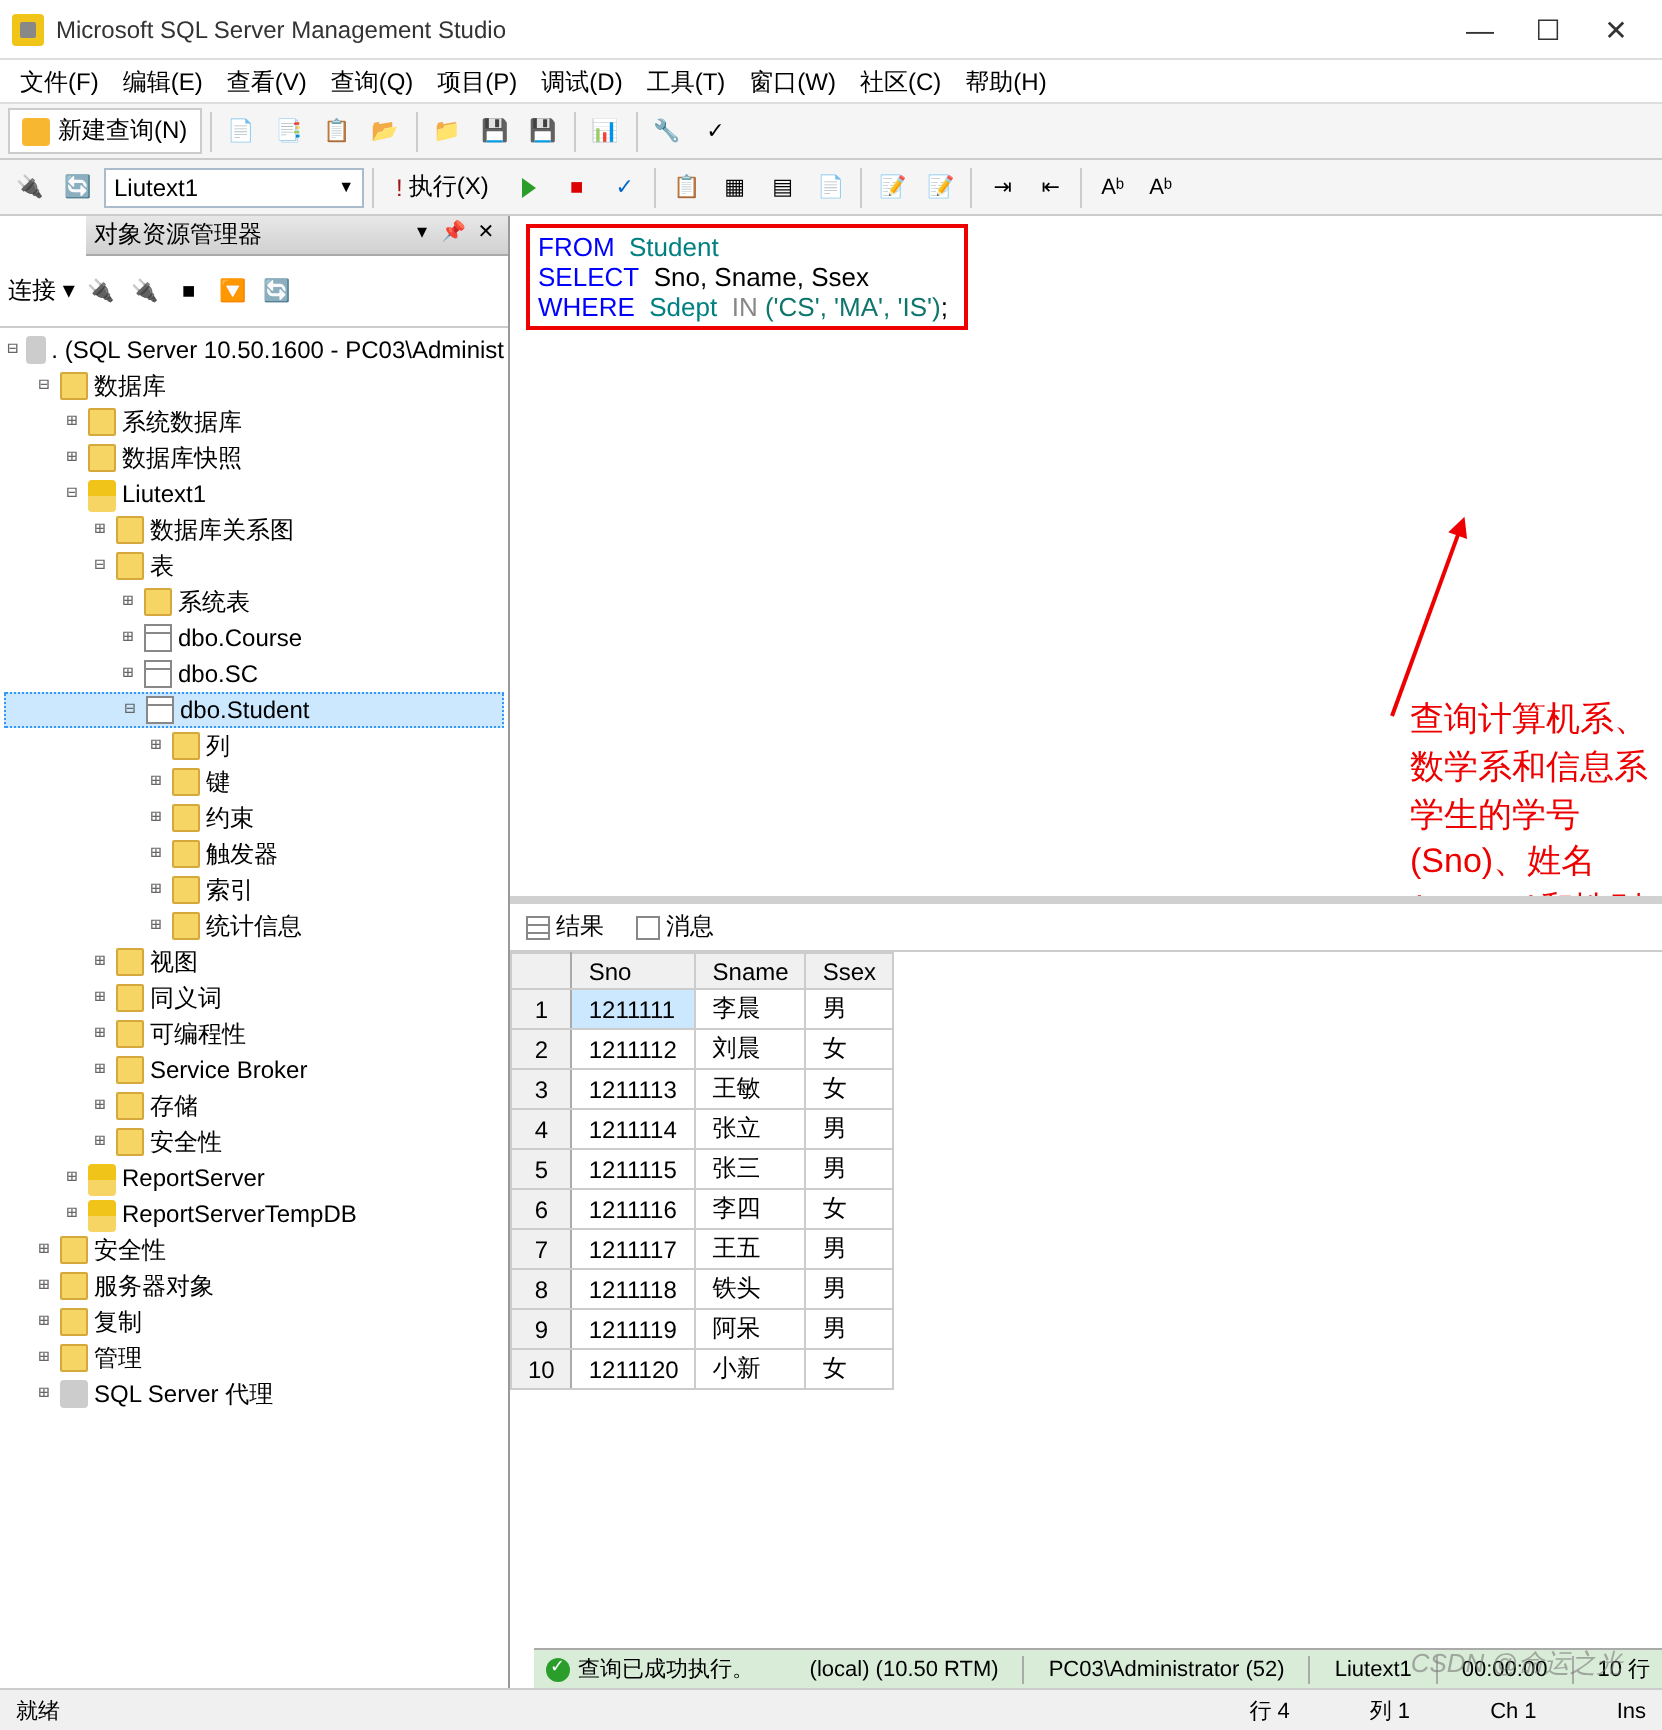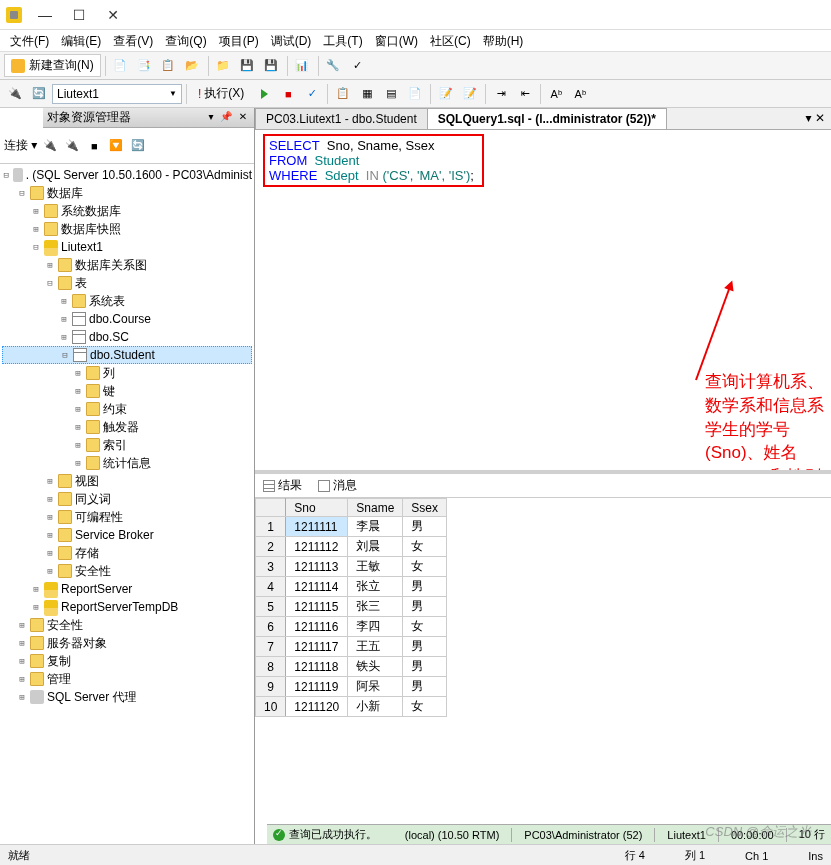--- a/index.html
+++ b/index.html
@@ -73,20 +73,21 @@
 .statusbar .ok-icon::after { content: '✓'; color: #fff; font-size: 9px; position: absolute; left: 2px; top: -1px; }
 .appstatus { height: 22px; background: #f0f0f0; display: flex; align-items: center; padding: 0 8px; font-size: 11px; gap: 40px; border-top: 1px solid #ccc; }
 .appstatus .asi { }
 .watermark { position: absolute; right: 20px; bottom: 24px; color: rgba(120,120,120,0.6); font-size: 13px; font-style: italic; }
 </style>
 </head>
 <body>
 
 <div class="titlebar">
   <span class="icon"></span>
+  <span class="title">Microsoft SQL Server Management Studio</span>
   <div class="winbtns">
     <div class="winbtn">—</div>
     <div class="winbtn">☐</div>
     <div class="winbtn">✕</div>
   </div>
 </div>
 
 <div class="menubar">
   <span>文件(F)</span>
   <span>编辑(E)</span>
@@ -318,34 +319,25 @@
         </div>
       <div class="tnode" style="padding-left:14px">
           <span class="twist">⊞</span>
           <span class="ficon server"></span>
           <span>SQL Server 代理</span>
         </div>
     </div>
   </div>
 
   <div class="rightpane">
-    <div class="tabs">
-      <div class="tab">
-          <span>PC03.Liutext1 - dbo.Student</span>
-        </div>
-      <div class="tab active">
-          <span>SQLQuery1.sql - (l...dministrator (52))*</span>
-        </div>
-      <span class="dd">▾ ✕</span>
-    </div>
 
     <div class="editor">
       <div class="sqlbox">
+        <div><span class="kw">FROM</span>&nbsp;&nbsp;<span class="fn">Student</span></div>
         <div><span class="kw">SELECT</span>&nbsp;&nbsp;<span>Sno, Sname, Ssex</span></div>
-        <div><span class="kw">FROM</span>&nbsp;&nbsp;<span class="fn">Student</span></div>
         <div><span class="kw">WHERE</span>&nbsp;&nbsp;<span class="fn">Sdept</span>&nbsp;&nbsp;<span class="op">IN</span>&nbsp;<span class="str">('CS', 'MA', 'IS')</span><span>;</span></div>
       </div>
       <div class="arrow"></div>
       <div class="annotation">
         <span>查询计算机系、数学系和信息系学生的学号</span><br>
         <span>(Sno)、姓名(Sname)和性别(Ssex)</span>
       </div>
     </div>
 
     <div class="splitter"></div>

